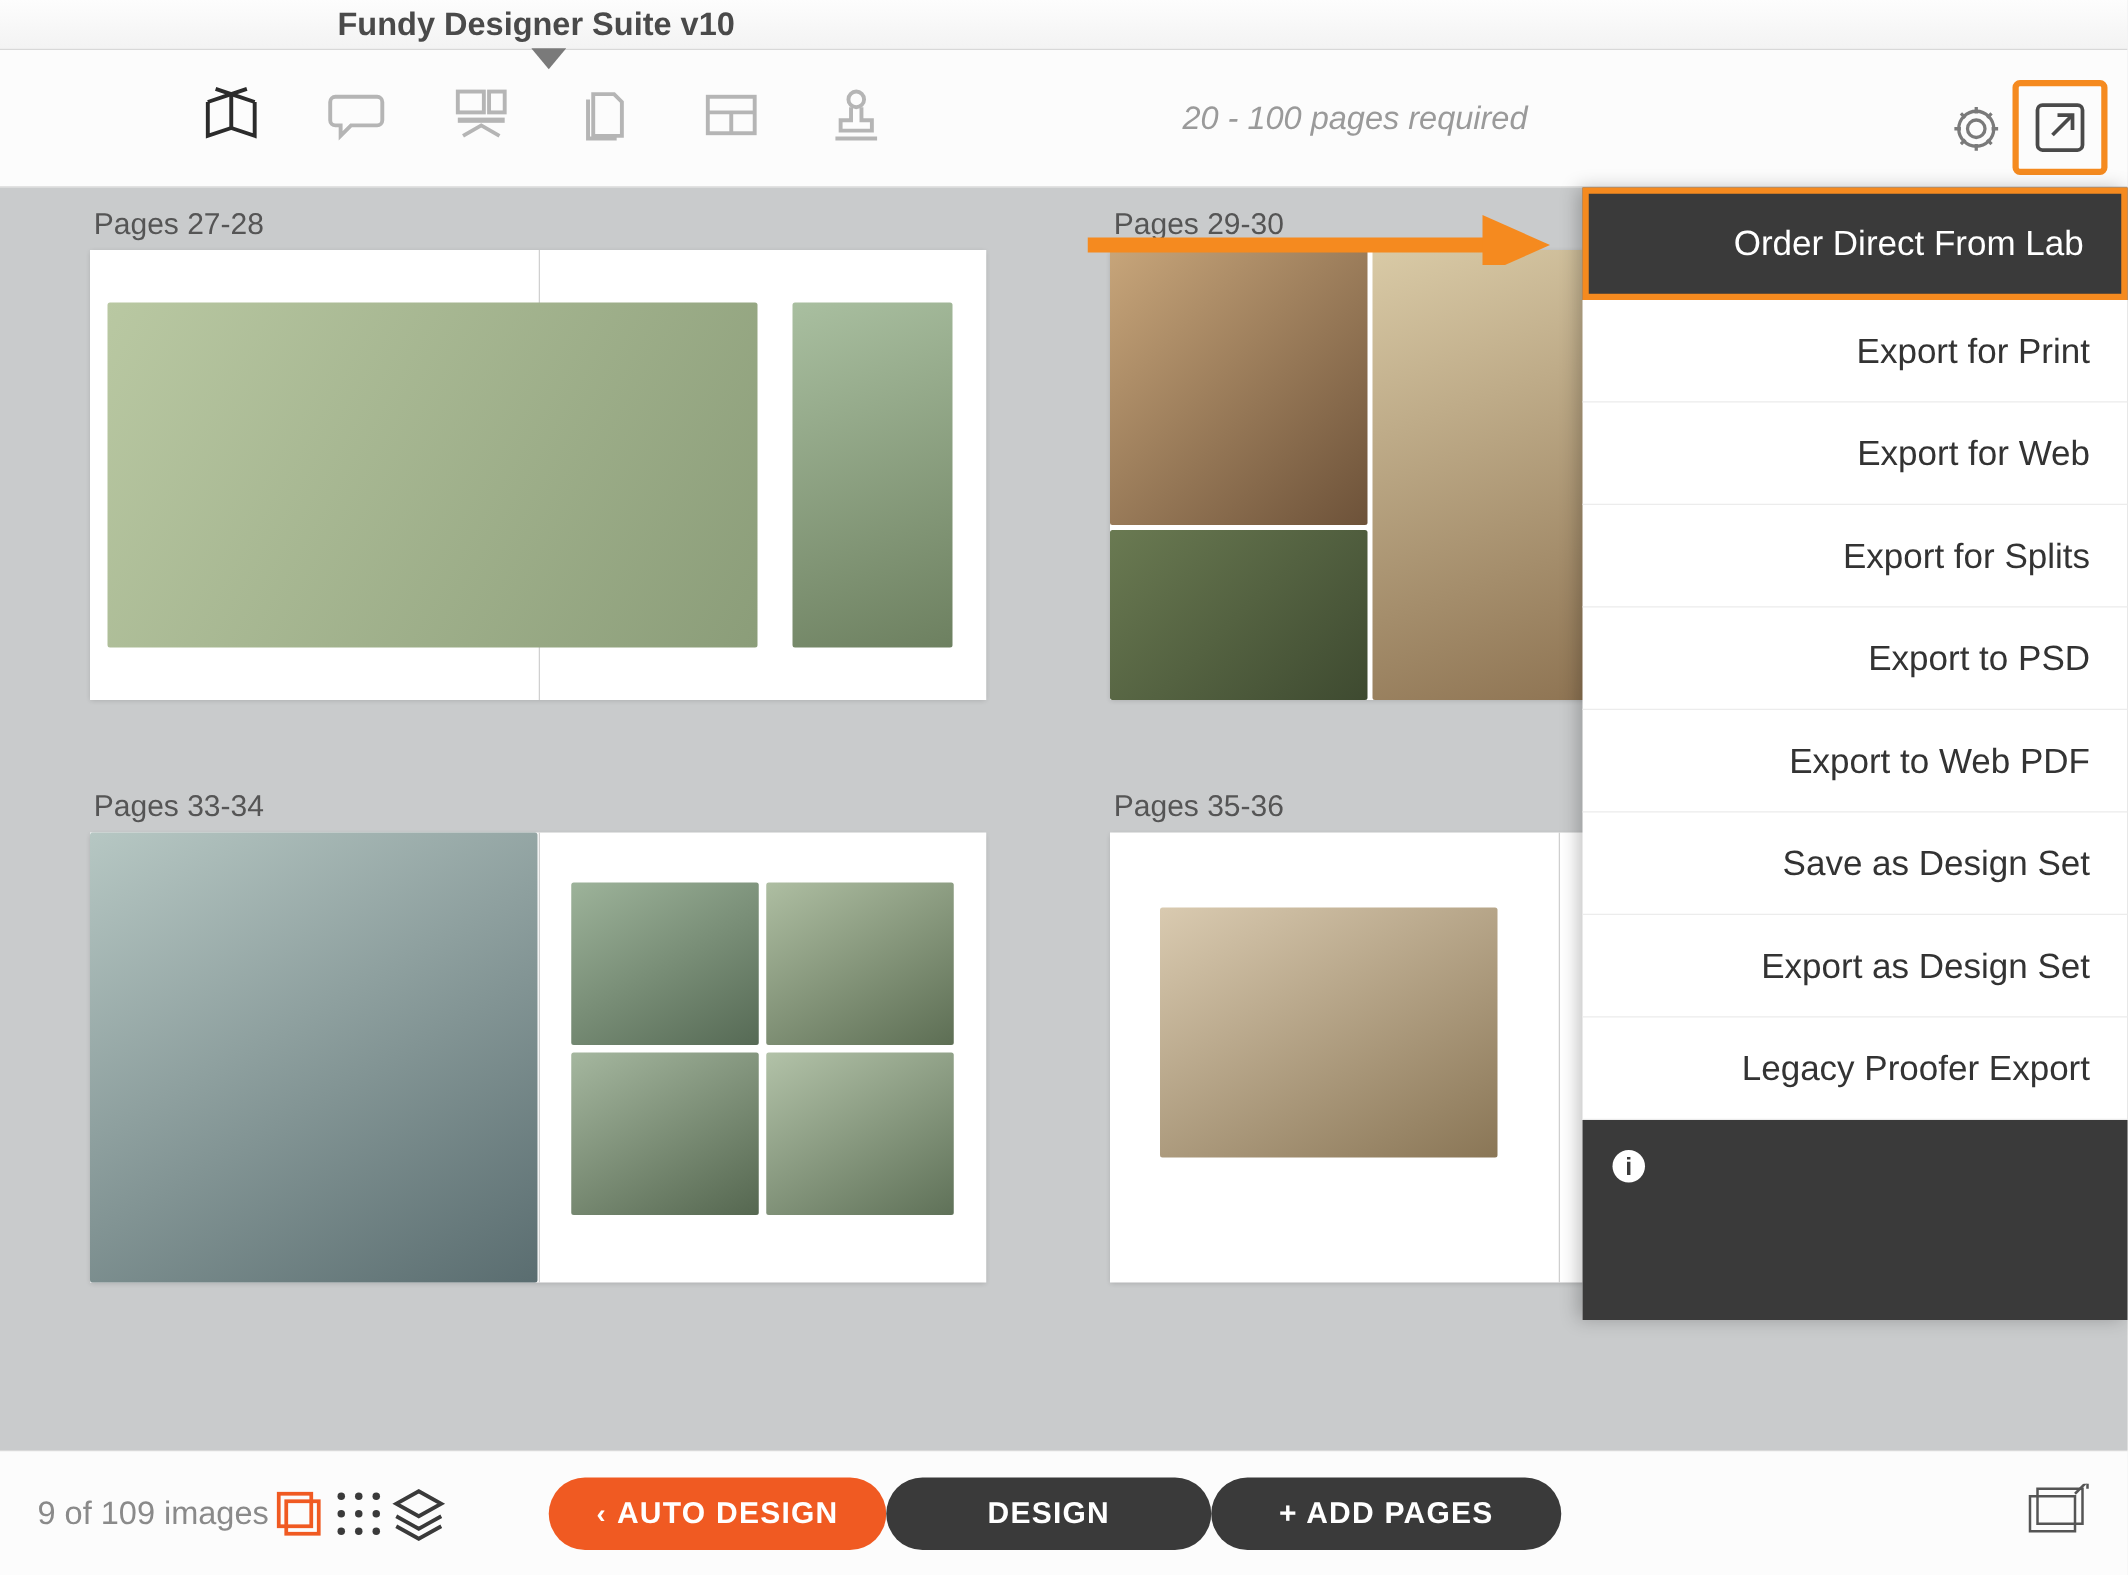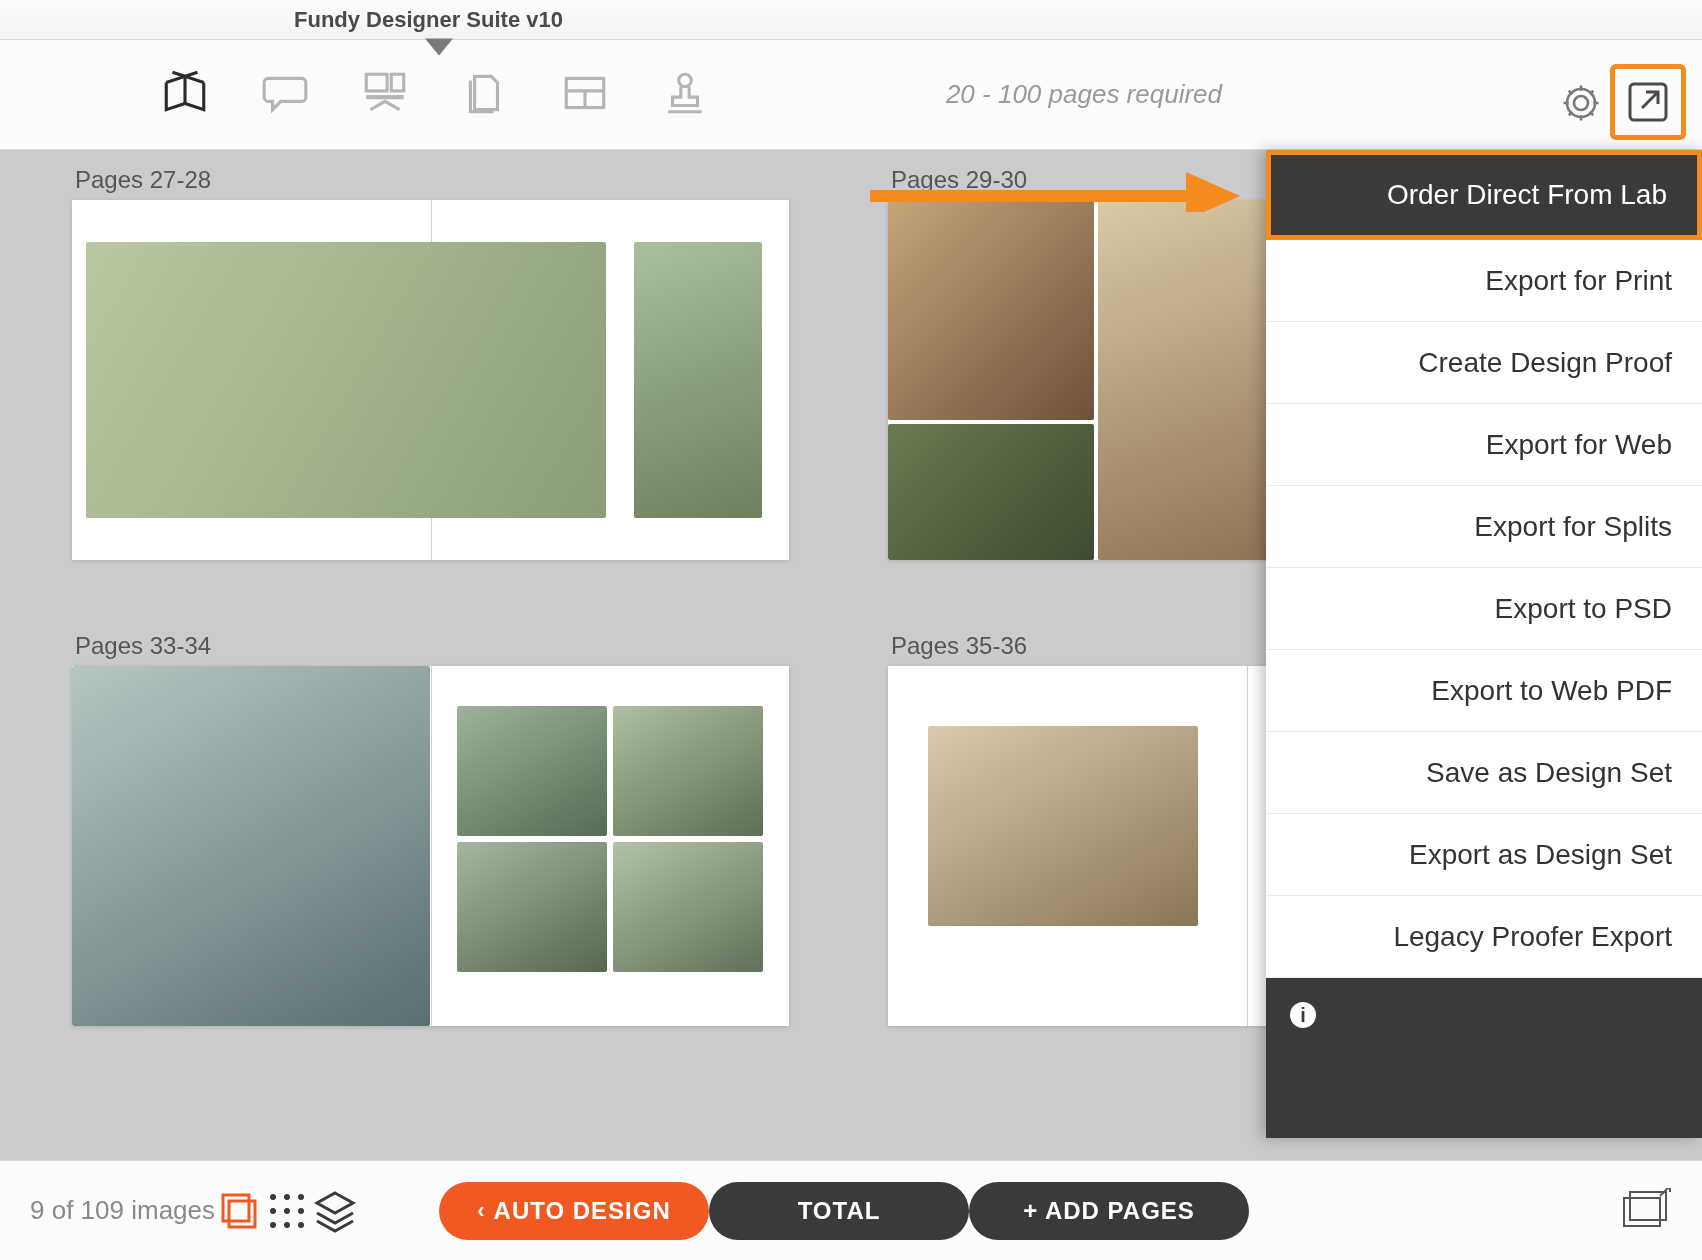--- a/index.html
+++ b/index.html
@@ -1,18 +1,18 @@
 <!DOCTYPE html>
 <html><head>
 <meta charset="utf-8">
 <style>
   * { box-sizing: border-box; margin: 0; padding: 0; font-family: -apple-system, Helvetica, Arial, sans-serif; }
   html, body { width: 1702px; height: 1260px; overflow: hidden; background: #fff; }
   .titlebar { height: 40px; background: linear-gradient(#fdfdfd,#f3f3f3); border-bottom: 1px solid #d8d8d8; display:flex; align-items:center; padding-left:270px; }
-  .titlebar span { font-size:22px; font-weight:700; color:#4a4a4a;margin-left:24px; }
+  .titlebar span { font-size:26px; font-weight:700; color:#4a4a4a; }
   .toolbar { height: 110px; background:#fcfcfc; border-bottom:1px solid #d9d9d9; display:flex; align-items:center; padding:0 20px 0 160px; position:relative; }
   .tool-icons { display:flex; gap:50px; align-items:center; }
   .tool-icons svg { width:50px; height:50px; }
   .indicator { position:absolute; left:425px; top:-2px; }
   .indicator svg { width:28px; height:18px; fill:#7a7a7a; }
   .pages-req { position:absolute; right:480px; font-size:26px; font-style:italic; color:#9a9a9a; }
   .stats { position:absolute; right:160px; top:18px; font-size:22px; color:#5a5a5a; }
   .stats .row { display:flex; gap:14px; align-items:baseline; margin-bottom:6px;}
   .stats .num { width:40px; text-align:right; font-weight:600; color:#7a7a7a;}
   .stats .lbl { letter-spacing:1px; font-weight:500; }
@@ -155,21 +155,20 @@
 <div class="arrow-annot">
   <svg viewBox="0 0 370 60">
     <line x1="0" y1="44" x2="320" y2="44" stroke="#f58a1f" stroke-width="12"></line>
     <polygon points="316,20 370,44 316,68" fill="#f58a1f"></polygon>
   </svg>
 </div>
 
 <div class="export-menu">
   <div class="item active">Order Direct From Lab</div>
   <div class="item">Export for Print</div>
-  <div class="item">Create Design Proof</div>
   <div class="item">Export for Web</div>
   <div class="item">Export for Splits</div>
   <div class="item">Export to PSD</div>
   <div class="item">Export to Web PDF</div>
   <div class="item">Save as Design Set</div>
   <div class="item">Export as Design Set</div>
   <div class="item">Legacy Proofer Export</div>
   <div class="footer">
     <span>
       <svg viewBox="0 0 30 30">
@@ -212,21 +211,21 @@
         <path d="M6 26 L24 36 L42 26"></path>
         <path d="M6 34 L24 44 L42 34"></path>
     </svg>
   </span>
   <div style="width:80px;"></div>
   <div class="pill orange">
     <span class="chev">‹</span>
     <span>AUTO DESIGN</span>
   </div>
   <div class="pill dark">
-    <span>TOTAL</span>
+    <span>DESIGN</span>
   </div>
   <div class="pill dark" style="width:280px;">
     <span>+ ADD PAGES</span>
   </div>
   <span class="export-min">
     <svg viewBox="0 0 52 42">
         <rect x="4" y="10" width="36" height="28"></rect>
         <rect x="10" y="4" width="36" height="28"></rect>
         <path d="M40 8 L50 -2"></path>
         <path d="M44 -2 H50 V4"></path>

